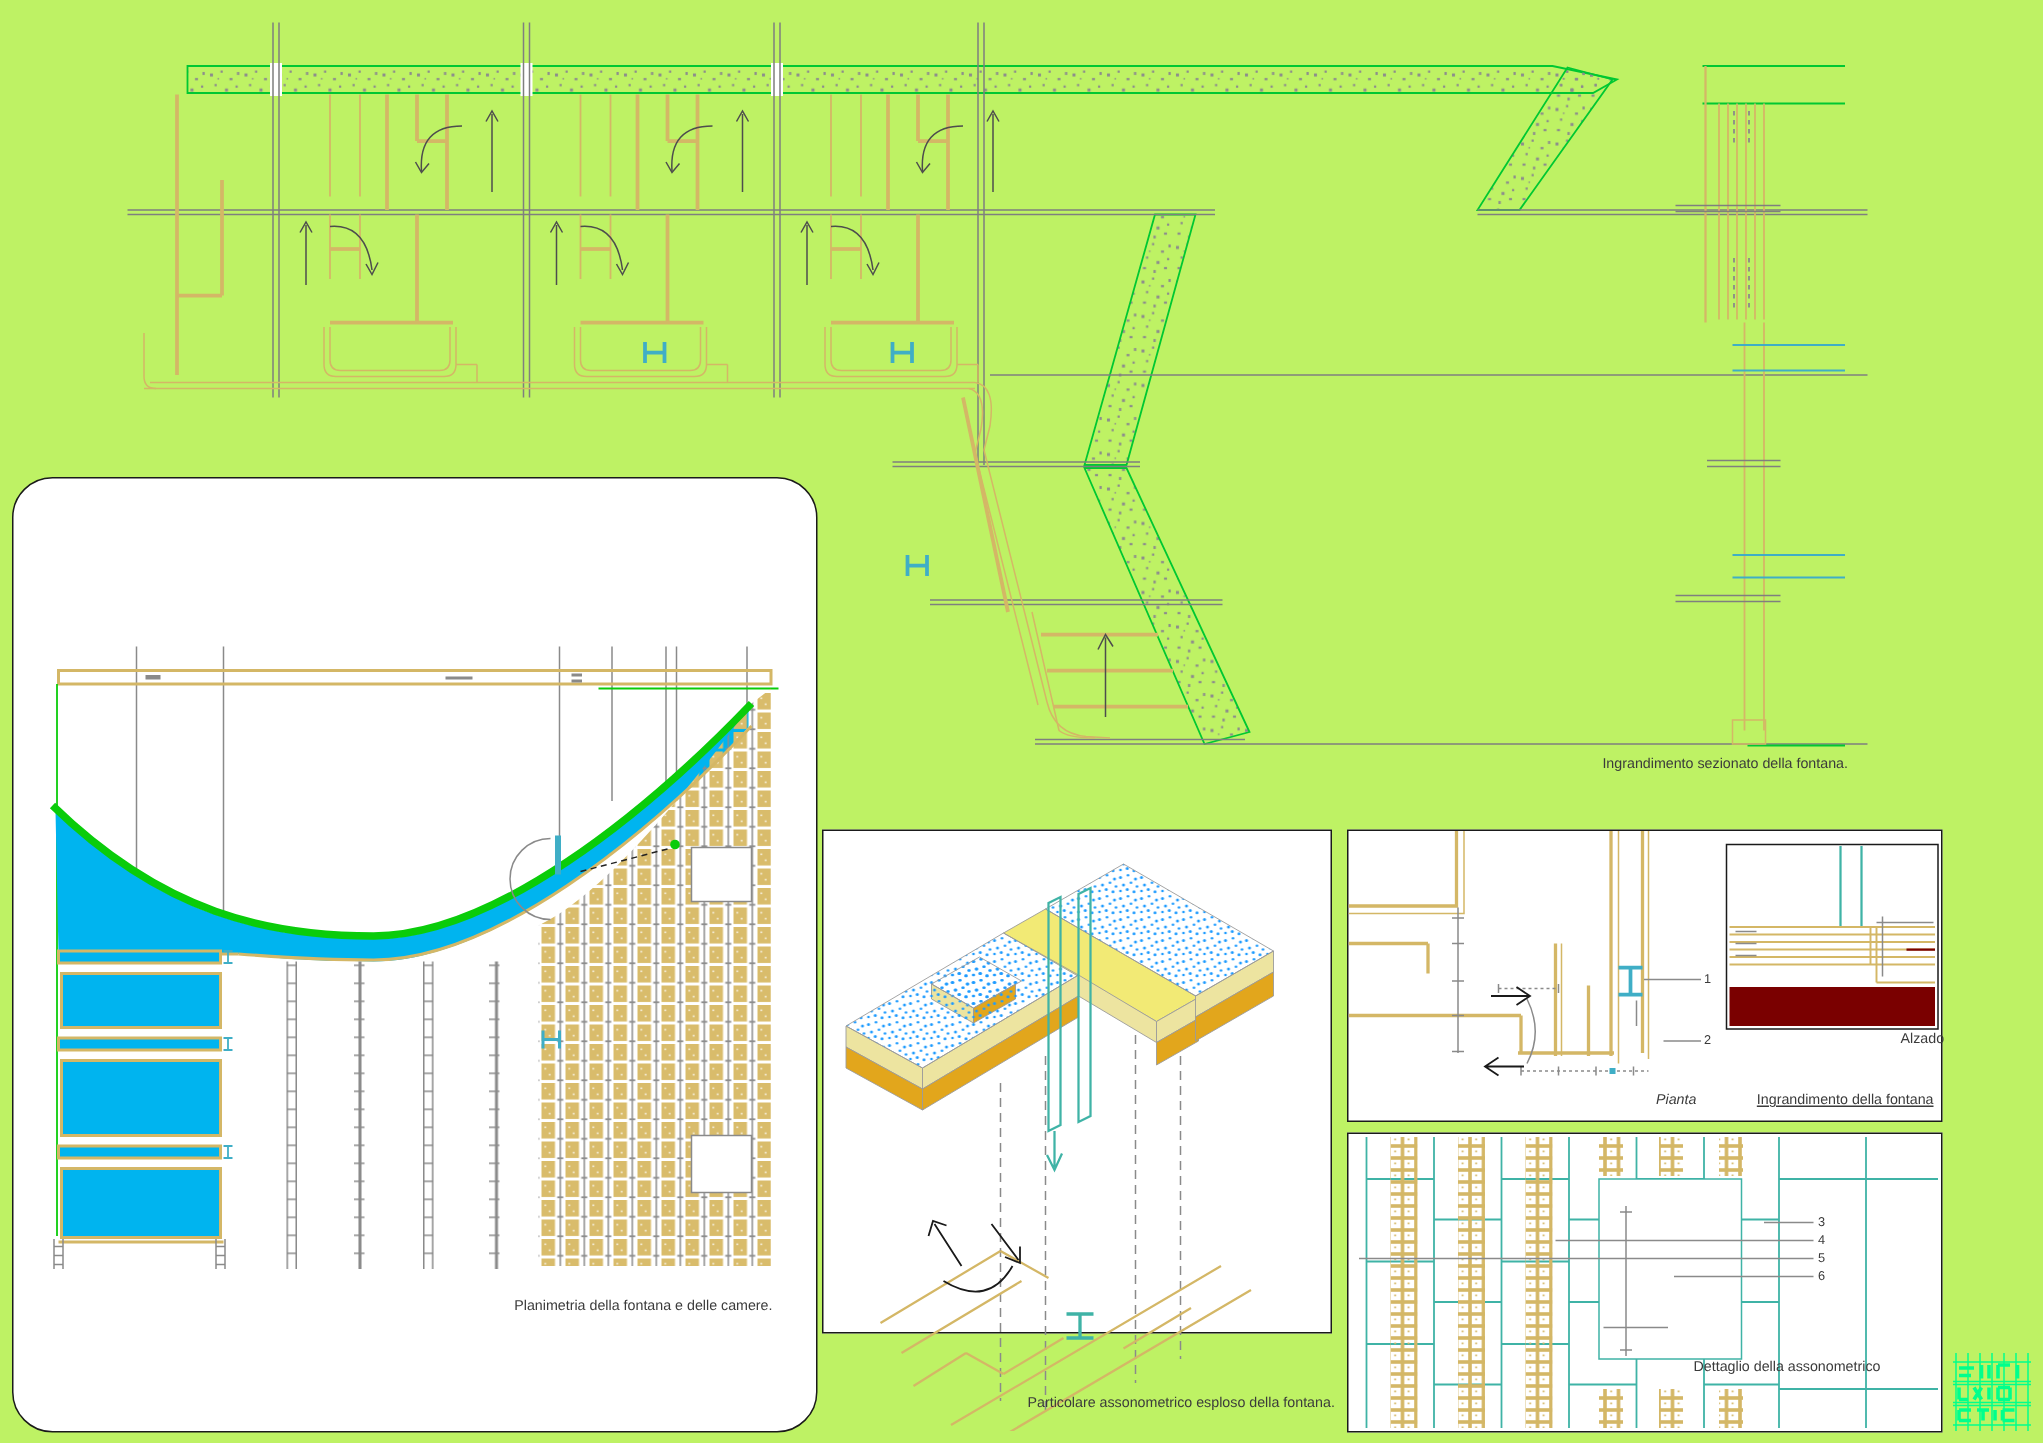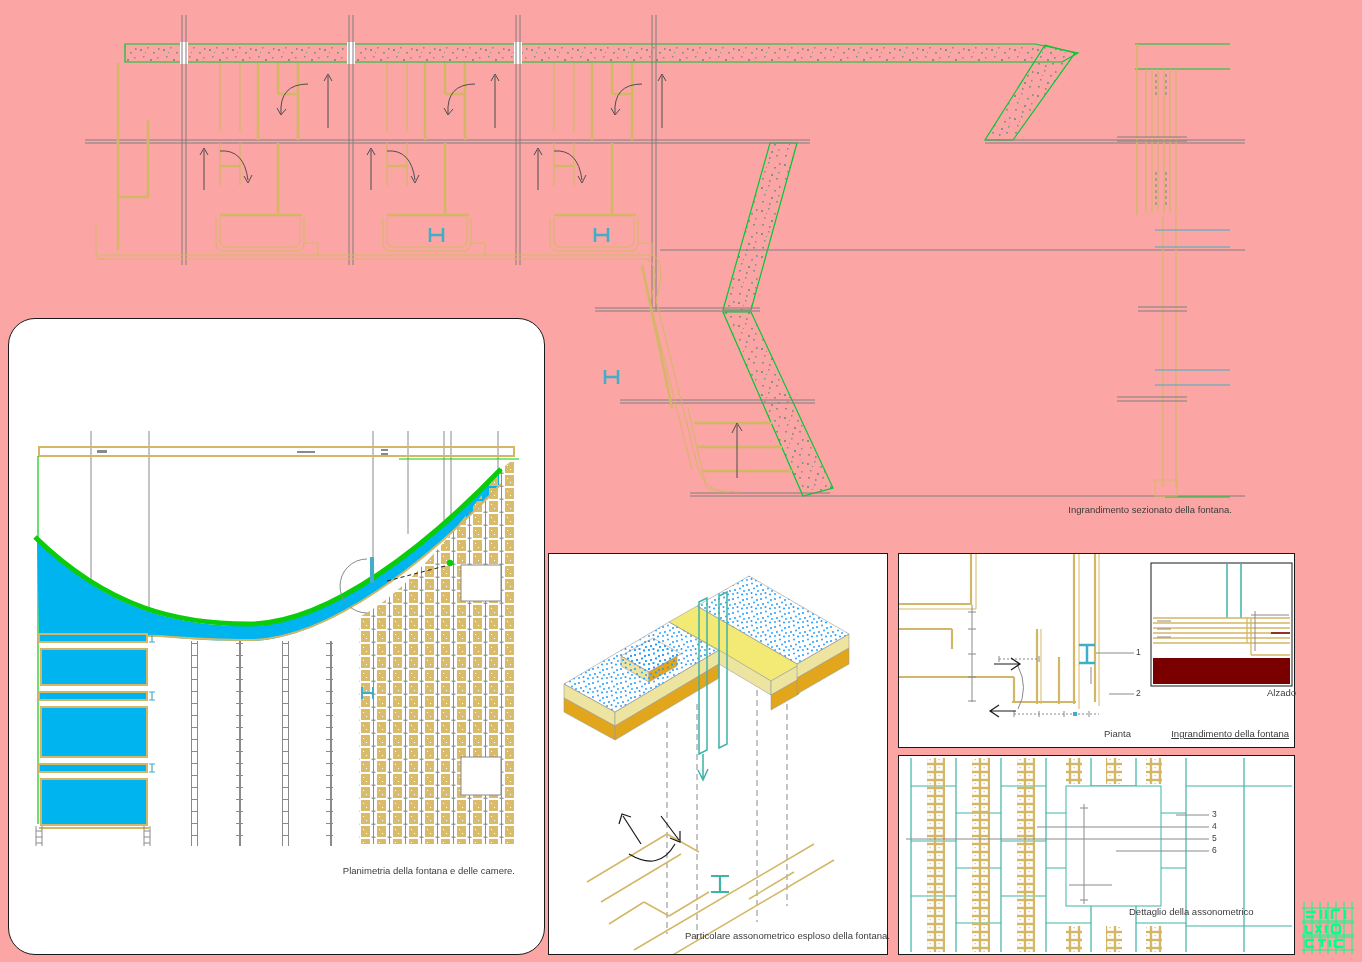--- a/index.html
+++ b/index.html
@@ -1,16 +1,16 @@
 <!DOCTYPE html>
 <html><head>
 <meta charset="utf-8">
 <style>
   html,body{margin:0;padding:0;background:#e8e8e8;font-family:"Liberation Sans",sans-serif;}
-  .sheet{position:relative;width:1362px;height:962px;background:#fca5a5;outline:1px solid #7f7f7f;overflow:hidden;margin:0 auto;}
+  .sheet{position:relative;width:1362px;height:962px;background:#bef264;outline:1px solid #7f7f7f;overflow:hidden;margin:0 auto;}
   .abs{position:absolute;left:0;top:0;}
   .panel{position:absolute;background:#ffffff;border:1px solid #1a1a1a;box-sizing:border-box;}
   .panel svg{position:absolute;left:0;top:0;}
   .caption{position:absolute;font-size:9.5px;color:#3b3b3b;white-space:nowrap;letter-spacing:0px;}
   .caption.r{text-align:right;}
   .lbl{position:absolute;font-size:8.5px;color:#3b3b3b;}
   svg{display:block;}
 </style>
 </head>
 <body>
@@ -210,21 +210,21 @@
       </g>
       <path d="M378,262 L436,247" stroke="#222222" stroke-width="1" stroke-dasharray="4,3"></path>
       <circle cx="441" cy="244" r="3.2" fill="#0ACC0A"></circle>
       <g stroke="#3FAEC6" stroke-width="2" fill="none">
         <path d="M353,368 V380 M364,368 V380 M353,374 H364"></path>
       </g>
     </svg>
     <div class="caption r" style="left:294px;top:546px;width:212px;">Planimetria della fontana e delle camere.</div>
   </div>
 
-  <div class="panel" style="left:548px;top:553px;width:340px;height:402px;">
+  <div class="panel" style="left:548px;top:553px;width:340px;height:336px;">
     <svg width="338" height="400" viewBox="0 0 338 400">
       <defs>
         <pattern id="bspk" width="14" height="14" patternUnits="userSpaceOnUse">
           <g fill="#1E9BFF">
             <circle cx="2" cy="3" r="1"></circle>
               <circle cx="7" cy="1.5" r="0.9"></circle>
               <circle cx="12" cy="4" r="1"></circle>
             <circle cx="4" cy="8" r="1"></circle>
               <circle cx="9" cy="6.5" r="0.9"></circle>
               <circle cx="13" cy="9" r="0.9"></circle>
@@ -335,21 +335,21 @@
           <path d="M258,67 H272 M258,75 H272 M258,83 H272"></path>
           <path d="M356,57 V97 M352,61 H390"></path>
         </g>
         <path d="M372,79 H391" stroke="#7A0000" stroke-width="1.5"></path>
         <rect x="254" y="104" width="137" height="26" fill="#7A0000"></rect>
       </g>
     </svg>
     <div class="lbl" style="left:237px;top:93px;">1</div>
     <div class="lbl" style="left:237px;top:134px;">2</div>
     <div class="caption" style="left:368px;top:133px;">Alzado</div>
-    <div class="caption" style="left:205px;top:174px;">Pianta</div>
+    <div class="caption" style="left:205px;top:174px;font-style:italic;">Pianta</div>
     <div class="caption r" style="left:262px;top:174px;width:128px;text-decoration:underline;">Ingrandimento della fontana</div>
   </div>
 
   <div class="panel" style="left:898px;top:755px;width:397px;height:200px;">
     <svg width="395" height="198" viewBox="0 0 395 198">
       <defs>
         <pattern id="lad" width="9" height="8" patternUnits="userSpaceOnUse">
           <rect x="0.6" y="0.6" width="7.8" height="6.8" fill="none" stroke="#D4B766" stroke-width="1.2"></rect>
           <rect x="3.5" y="3" width="1.2" height="1.2" fill="#D4B766"></rect>
         </pattern>

